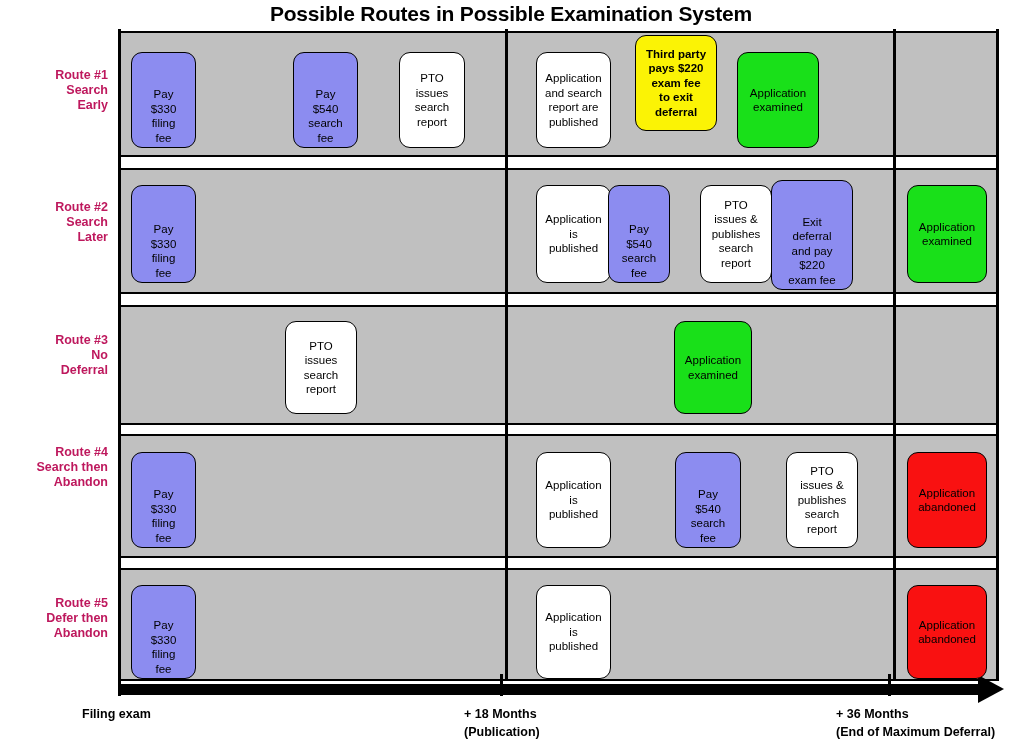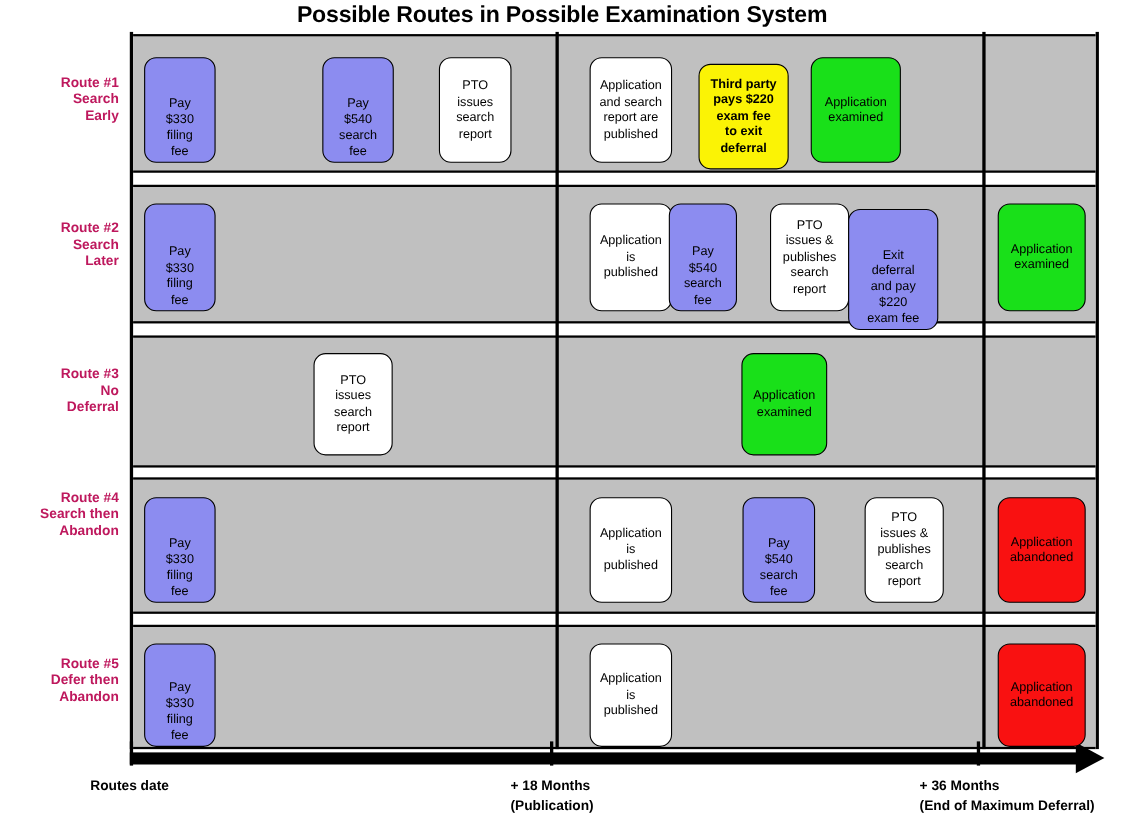--- a/index.html
+++ b/index.html
@@ -149,41 +149,41 @@
         </div>
         <div class="event-box fill-blue" style="left: 172px; top: 19px; width: 65px; height: 96px;">
           <span>Pay<br>$540<br>search<br>fee</span>
         </div>
         <div class="event-box fill-white" style="left: 258px; top: 19px; width: 66px; height: 96px;">
           <span>PTO<br>issues<br>search<br>report</span>
         </div>
         <div class="event-box fill-white" style="left: 395px; top: 19px; width: 75px; height: 96px;">
           <span>Application<br>and search<br>report are<br>published</span>
         </div>
-        <div class="event-box fill-yellow" style="left: 514px; top: 25px; width: 82px; height: 96px;">
+        <div class="event-box fill-yellow" style="left: 514px; top: 2px; width: 82px; height: 96px;">
           <span>Third party<br>pays $220<br>exam fee<br>to exit<br>deferral</span>
         </div>
         <div class="event-box fill-green" style="left: 616px; top: 19px; width: 82px; height: 96px;">
           <span>Application<br>examined</span>
         </div>
       </div>
       <div class="route-band" style="top: 139px; height: 126px; background: rgb(192, 192, 192);">
         <div class="event-box fill-blue" style="left: 10px; top: 15px; width: 65px; height: 98px;">
           <span>Pay<br>$330<br>filing<br>fee</span>
         </div>
         <div class="event-box fill-white" style="left: 395px; top: 15px; width: 75px; height: 98px;">
           <span>Application<br>is<br>published</span>
         </div>
         <div class="event-box fill-blue" style="left: 487px; top: 15px; width: 62px; height: 98px;">
           <span>Pay<br>$540<br>search<br>fee</span>
         </div>
         <div class="event-box fill-white" style="left: 559px; top: 15px; width: 72px; height: 98px;">
           <span>PTO<br>issues &amp;<br>publishes<br>search<br>report</span>
         </div>
-        <div class="event-box fill-blue" style="left: 650px; top: 20px; width: 82px; height: 110px;">
+        <div class="event-box fill-blue" style="left: 650px; top: 10px; width: 82px; height: 110px;">
           <span>Exit<br>deferral<br>and pay<br>$220<br>exam fee</span>
         </div>
         <div class="event-box fill-green" style="left: 786px; top: 15px; width: 80px; height: 98px;">
           <span>Application<br>examined</span>
         </div>
       </div>
       <div class="route-band" style="top: 276px; height: 120px; background: rgb(192, 192, 192);">
         <div class="event-box fill-white" style="left: 144px; top: 14px; width: 72px; height: 93px;">
           <span>PTO<br>issues<br>search<br>report</span>
         </div>
@@ -223,18 +223,18 @@
   <div id="dividers-layer">
       <div class="divider" style="left: 384px;"></div>
       <div class="divider" style="left: 772px;"></div>
     </div>
 </div>
 
 <div id="axis-line"></div>
 <div id="axis-arrowhead"></div>
 <div id="axis-layer">
     <div class="axis-tick" style="left: 118px; top: 674px; height: 22px;"></div>
-    <div class="axis-caption" style="left: 82px; top: 705px;">Routes date</div>
+    <div class="axis-caption" style="left: 82px; top: 705px;">Filing exam</div>
     <div class="axis-tick" style="left: 500px; top: 674px; height: 22px;"></div>
     <div class="axis-caption" style="left: 464px; top: 705px;">+ 18 Months<br>(Publication)</div>
     <div class="axis-tick" style="left: 888px; top: 674px; height: 22px;"></div>
     <div class="axis-caption" style="left: 836px; top: 705px;">+ 36 Months<br>(End of Maximum Deferral)</div>
   </div>
 
 </body></html>

